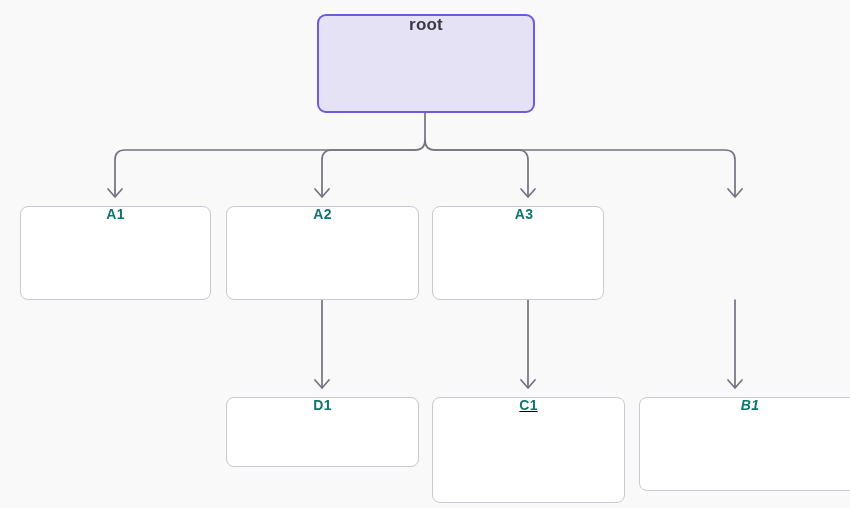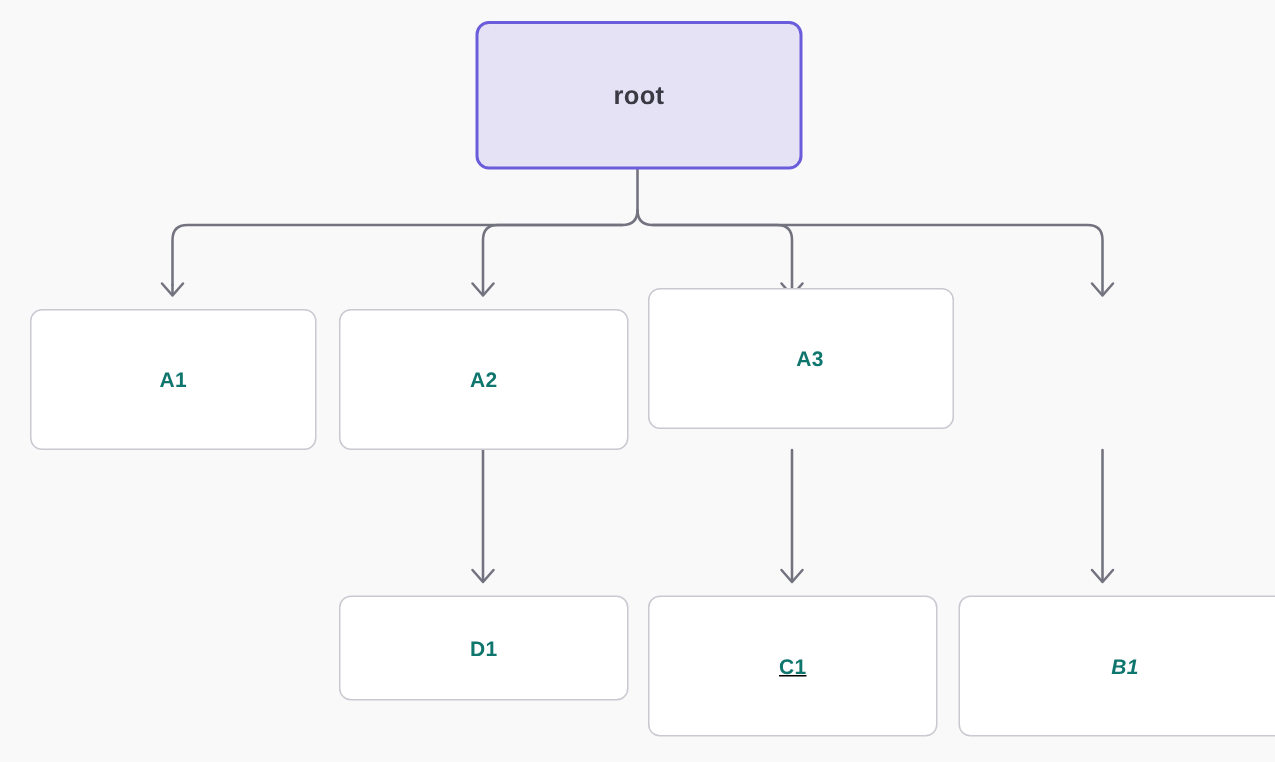--- a/index.html
+++ b/index.html
@@ -24,21 +24,20 @@
     left: 0;
     top: 0;
     width: 850px;
     height: 508px;
     pointer-events: none;
   }
   .node {
     position: absolute;
     box-sizing: border-box;
     display: flex;
-    align-items: center;
     justify-content: center;
     border-radius: 8px;
     background: #ffffff;
     border: 1.6px solid #c9c9d1;
   }
   .node.root-node {
     border: 2.2px solid #6a5cdb;
     background: #e6e2f5;
     border-radius: 9px;
   }
@@ -91,30 +90,30 @@
   </div>
 
   <div class="node" style="left:20px; top:206px; width:191px; height:94px;">
     <span class="node-label">A1</span>
   </div>
 
   <div class="node" style="left:226px; top:206px; width:193px; height:94px;">
     <span class="node-label">A2</span>
   </div>
 
-  <div class="node" style="left:432px; top:192px; width:204px; height:94px;padding-left:12px;">
+  <div class="node" style="left:432px; top:206px; width:172px; height:94px;padding-left:12px;">
     <span class="node-label">A3</span>
   </div>
 
 
   <div class="node" style="left:226px; top:397px; width:193px; height:70px;">
     <span class="node-label">D1</span>
   </div>
 
-  <div class="node" style="left:432px; top:397px; width:193px; height:94px;text-decoration:underline;">
+  <div class="node" style="left:432px; top:397px; width:193px; height:106px;text-decoration:underline;">
     <span class="node-label">C1</span>
   </div>
 
   <div class="node" style="left:639px; top:397px; width:222px; height:94px;font-style:italic;">
     <span class="node-label">B1</span>
   </div>
 
 </div>
 
 </body></html>

